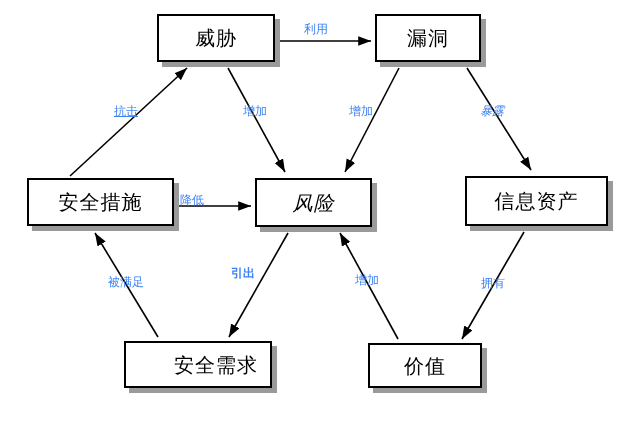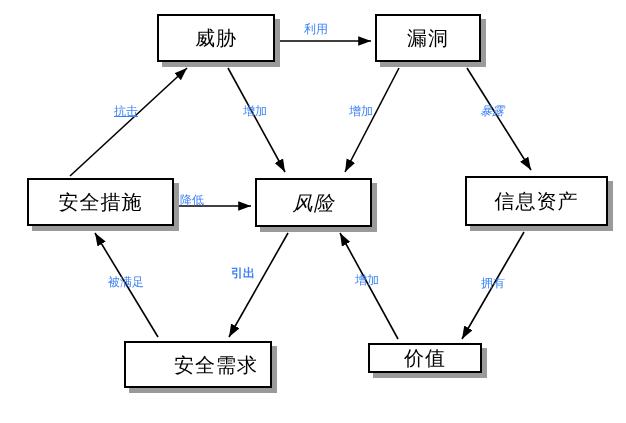--- a/index.html
+++ b/index.html
@@ -111,21 +111,21 @@
   </div>
 
   <div class="node" style="left:465px; top:176px; width:143px; height:50px;">
     <span class="node-label">信息资产</span>
   </div>
 
   <div class="node" style="left:124px; top:341px; width:148px; height:47px;padding-left:36px;">
     <span class="node-label">安全需求</span>
   </div>
 
-  <div class="node" style="left:368px; top:343px; width:114px; height:30px;">
+  <div class="node" style="left:368px; top:343px; width:114px; height:45px;">
     <span class="node-label">价值</span>
   </div>
 
   <div class="edge-label" style="left:304px; top:21px;">利用</div>
 
   <div class="edge-label" style="left:114px; top:103px;text-decoration:underline;">抗击</div>
 
   <div class="edge-label" style="left:243px; top:103px;">增加</div>
 
   <div class="edge-label" style="left:349px; top:103px;">增加</div>

